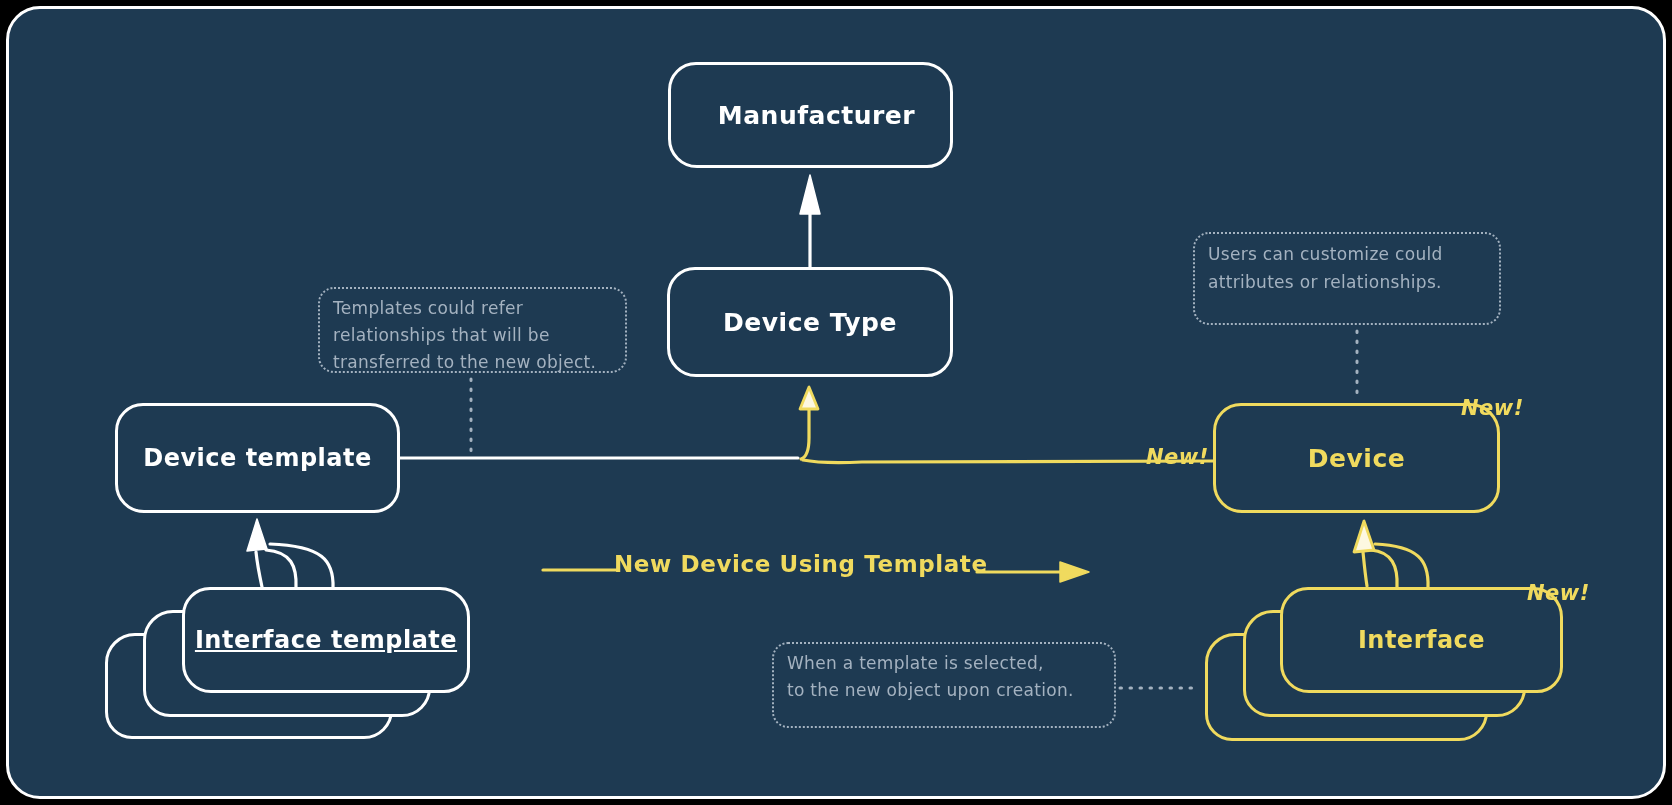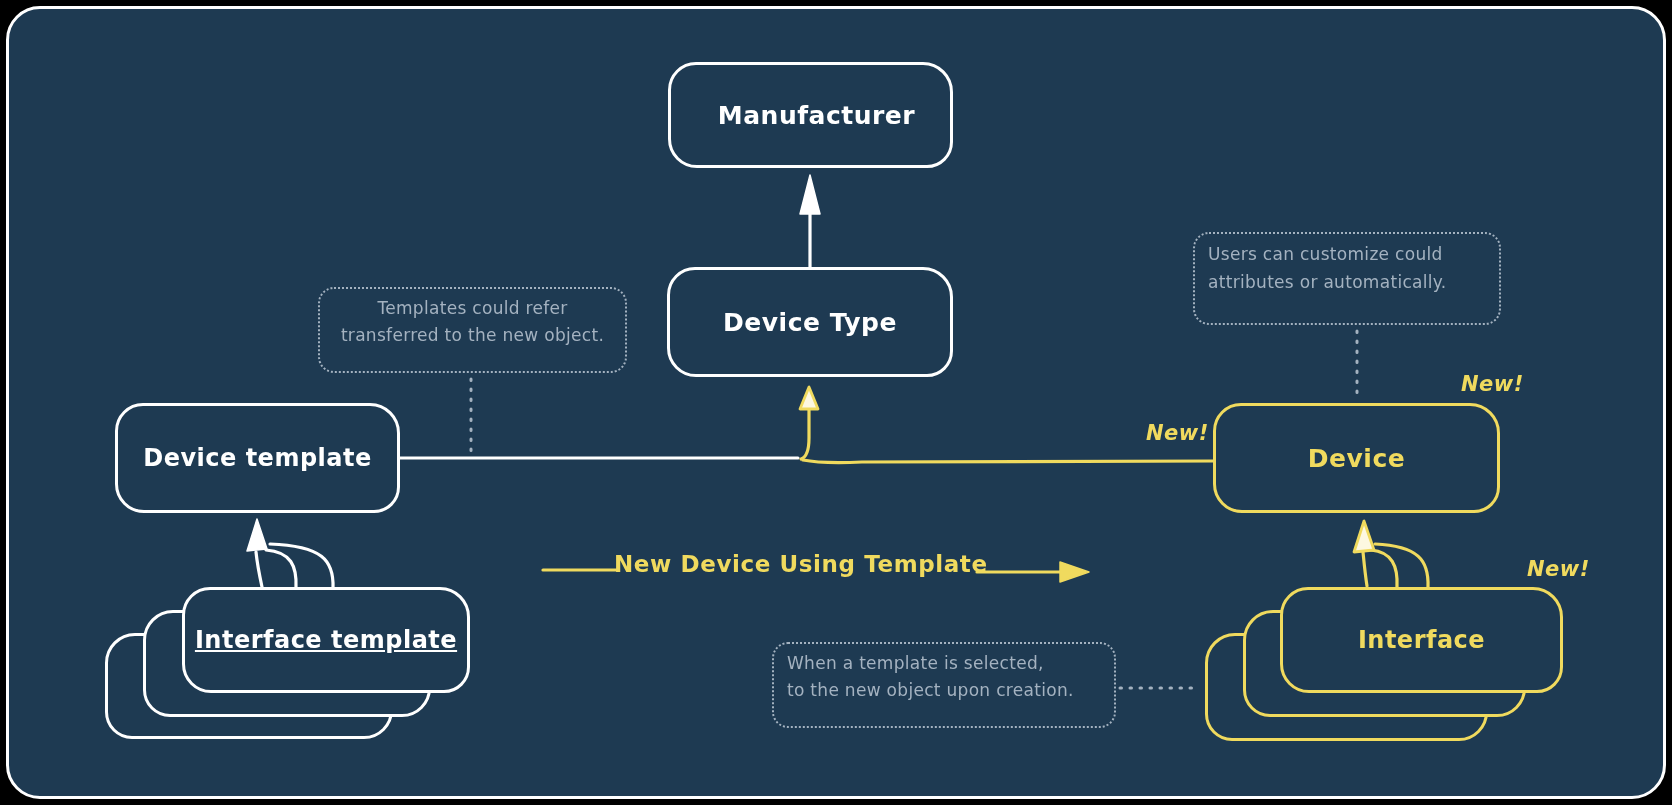--- a/index.html
+++ b/index.html
@@ -36,21 +36,21 @@
   .node.accent{border-color:var(--accent);color:var(--accent);}
   .node.stackghost{border-radius:30px 28px 29px 27px;}
   .note{
     position:absolute;
     border:2.5px dotted var(--muted);border-radius:16px;
     color:var(--muted);font-size:17px;line-height:27px;letter-spacing:0.3px;
     padding:6px 13px;white-space:nowrap;
   }
   .badge{
     position:absolute;color:var(--accent);
-    font-weight:bold;font-style:italic;font-size:21px;letter-spacing:0.5px;
+    font-weight:bold;font-style:italic;font-size:21px;letter-spacing:0.5px;margin-top:24px;
   }
   .flow-title{
     position:absolute;left:614px;top:551px;width:366px;
     text-align:left;white-space:nowrap;
     color:var(--accent);font-weight:bold;font-size:23px;letter-spacing:0.6px;
   }
 </style>
 </head>
 <body>
 
@@ -108,28 +108,29 @@
 <div class="node accent" style="left:1213px;top:403px;width:287px;height:110px;">
   <span>Device</span>
 </div>
 
 <div class="node accent stackghost" style="left:1205px;top:633px;width:283px;height:108px;"></div>
 <div class="node accent stackghost" style="left:1243px;top:610px;width:283px;height:107px;"></div>
 <div class="node accent" style="left:1280px;top:587px;width:283px;height:106px;font-size:24px;">
   <span>Interface</span>
 </div>
 
-<div class="note" style="left:318px;top:287px;width:309px;height:86px;text-align:center;">
+<div class="note" style="left:318px;top:287px;width:309px;height:86px;">
   <div>Templates could refer</div>
+  <div>relationships that will be</div>
   <div>transferred to the new object.</div>
 </div>
 
 <div class="note" style="left:1193px;top:232px;width:308px;height:93px;line-height:28px;">
   <div>Users can customize could</div>
-  <div>attributes or automatically.</div>
+  <div>attributes or relationships.</div>
 </div>
 
 <div class="note" style="left:772px;top:642px;width:344px;height:86px;">
   <div>When a template is selected,</div>
   <div>to the new object upon creation.</div>
 </div>
 
 <div class="badge" style="left:1146px;top:421px;">New!</div>
 <div class="badge" style="left:1461px;top:372px;">New!</div>
 <div class="badge" style="left:1527px;top:557px;">New!</div>

